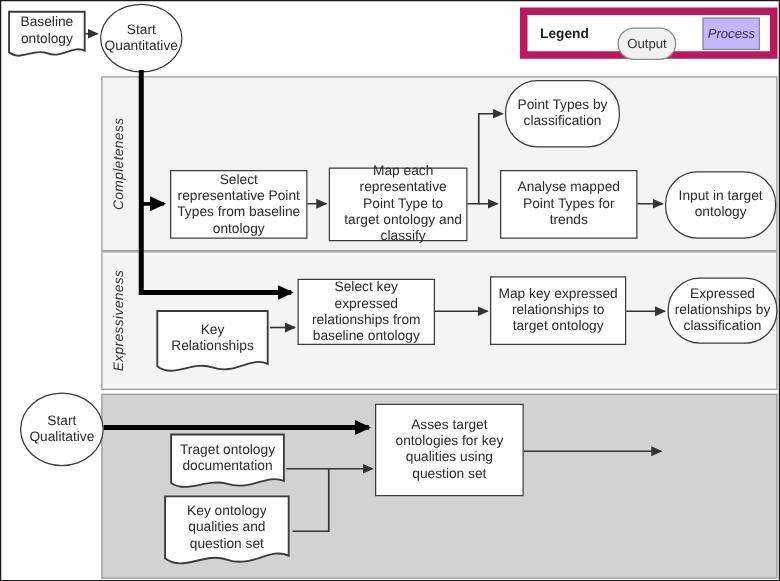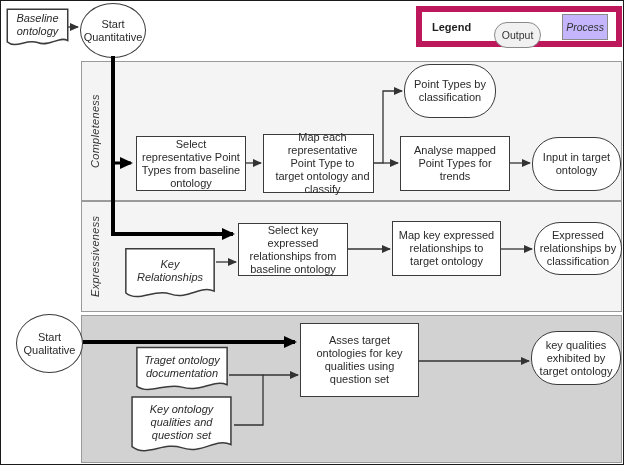--- a/index.html
+++ b/index.html
@@ -17,21 +17,21 @@
     font-size:11px; font-style:italic; color:#333; letter-spacing:0.3px;
   }
   .node {
     position:absolute; box-sizing:border-box; display:flex; align-items:center;
     justify-content:center; text-align:center; font-size:11px; line-height:13px;
     padding:2px 3px; background:#fff;
   }
   .node-process { border:1.5px solid #3b3b3b; }
   .node-start   { border:1.5px solid #3b3b3b; border-radius:50%; }
   .node-output  { border:1.5px solid #3b3b3b; border-radius:26px; }
-  .node-doc { position:absolute; background:transparent;font-style:italic; }
+  .node-doc { position:absolute; background:transparent; }
   .node-doc svg { position:absolute; left:0; top:0; width:100%; height:100%; }
   .node-doc .doc-label {
     position:absolute; left:0; right:0; top:0; bottom:9px; display:flex;
     align-items:center; justify-content:center; text-align:center;
     font-size:11px; line-height:13px; padding:0 2px;
   }
   .legend {
     position:absolute; left:415px; top:5px; width:206px; height:41px;
     box-sizing:border-box; border:6px solid #be185d; background:#fff;
     display:flex; align-items:center; gap:21px; padding:0 6px 0 10px;
@@ -104,21 +104,20 @@
   <div class="node node-process" style="left:135px; top:135px; width:110px; height:55px;">Select representative Point Types from baseline ontology</div>
   <div class="node node-process" style="left:262px; top:133px; width:111px; height:59px;padding-left:11px;">Map each representative Point Type to target ontology and classify</div>
   <div class="node node-process" style="left:399px; top:135px; width:110px; height:55px;">Analyse mapped Point Types for trends</div>
   <div class="node node-process" style="left:237px; top:222px; width:110px; height:53px;">Select key expressed relationships from baseline ontology</div>
   <div class="node node-process" style="left:391px; top:220px; width:109px; height:55px;">Map key expressed relationships to target ontology</div>
   <div class="node node-process" style="left:299px; top:322px; width:119px; height:74px;">Asses target ontologies for key qualities using question set</div>
 
   <div class="node node-output" style="left:403px; top:63px; width:92px; height:54px;">Point Types by classification</div>
   <div class="node node-output" style="left:531px; top:136px; width:89px; height:54px;">Input in target ontology</div>
   <div class="node node-output" style="left:533px; top:221px; width:88px; height:53px;">Expressed relationships by classification</div>
-  <div class="node node-output" style="left:530px; top:330px; width:90px; height:54px;">key qualities exhibited by target ontology</div>
 
   <svg class="overlay">
     <defs>
       <marker id="ah" markerUnits="userSpaceOnUse" markerWidth="9" markerHeight="8" refX="8" refY="4" orient="auto">
         <path d="M0,0 L9,4 L0,8 Z" fill="#333"></path>
       </marker>
       <marker id="ahL" markerUnits="userSpaceOnUse" markerWidth="13" markerHeight="12" refX="11" refY="6" orient="auto">
         <path d="M0,0 L13,6 L0,12 Z" fill="#000"></path>
       </marker>
     </defs>

